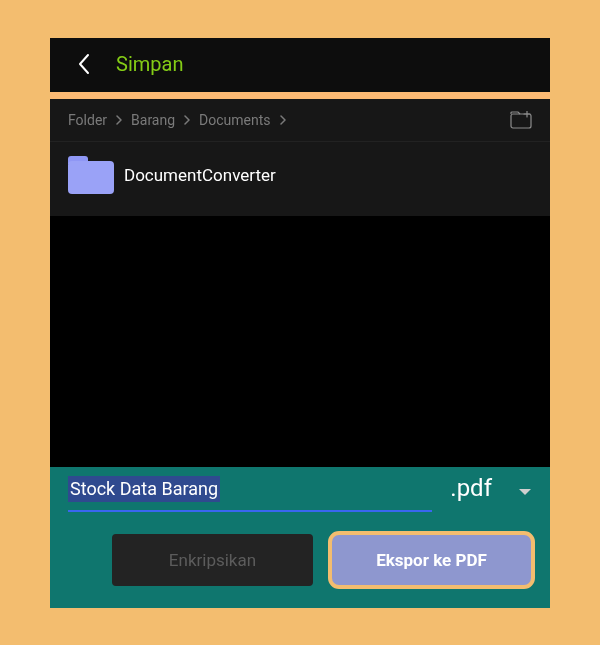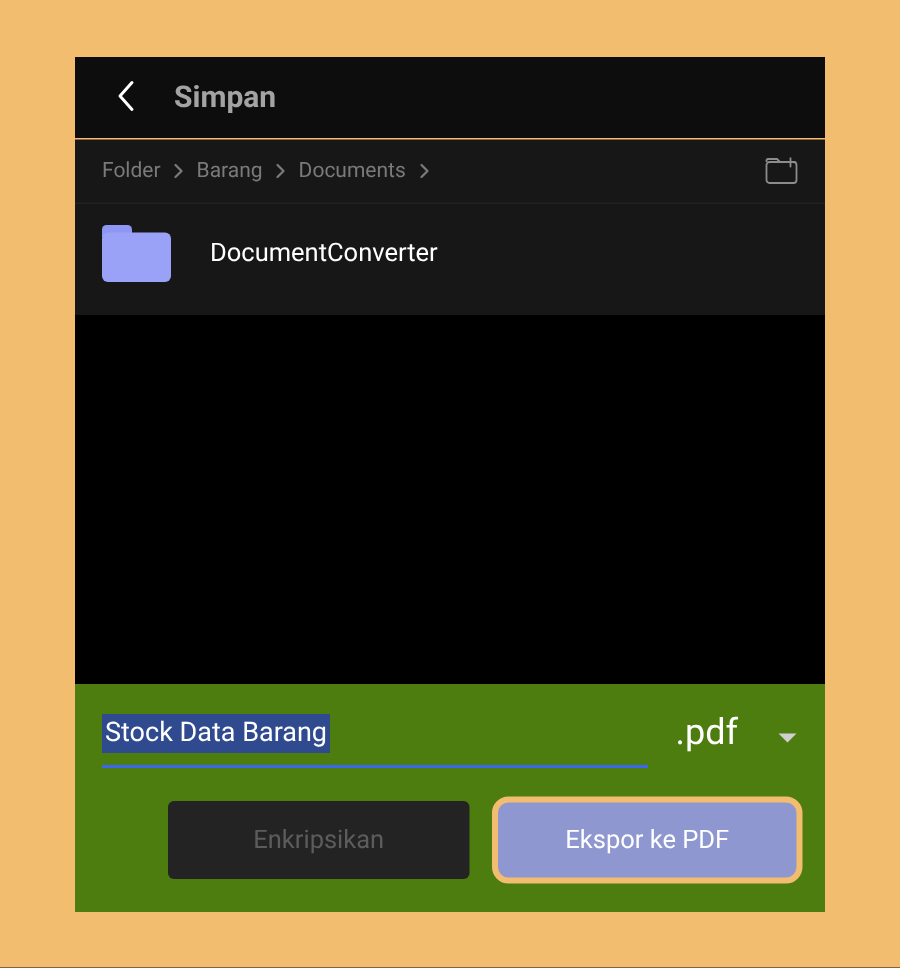--- a/index.html
+++ b/index.html
@@ -26,31 +26,31 @@
     padding: 14px 16px 16px 22px;
     background: #0d0d0d;
   }
   .back-btn {
     width: 24px; height: 24px;
     display: flex; align-items: center; justify-content: center;
     color: #ffffff;
     margin-right: 20px;
   }
   .header-title {
-    color: #a3a3a3;
+    color: #84cc16;
     font-size: 20px;
-    font-weight: 700;
+    font-weight: 400;
   }
   
   .breadcrumb-bar {
     display: flex;
     align-items: center;
     padding: 10px 18px;
     background: #171717;
-    border-top: 1px solid #fdba74;
+    border-top: 7px solid #fdba74;
     border-bottom: 1px solid #222;
   }
   .breadcrumb {
     display: flex;
     align-items: center;
     gap: 8px;
     flex: 1;
     color: #7a7a7a;
     font-size: 14px;
   }
@@ -61,21 +61,21 @@
     display: flex; align-items: center; justify-content: center;
   }
   
   .folder-list {
     background: #171717;
     padding: 14px 18px 22px;
   }
   .folder-item {
     display: flex;
     align-items: center;
-    gap: 26px;
+    gap: 10px;
     text-align: right;
   }
   .folder-icon {
     width: 46px; height: 38px;
     position: relative;
   }
   .folder-icon .tab {
     position: absolute;
     top: 0; left: 0;
     width: 20px; height: 8px;
@@ -93,22 +93,22 @@
     color: #ffffff;
     font-size: 17px;
   }
   
   .blank-area {
     flex: 1;
     background: #000000;
   }
   
   .bottom-panel {
-    background: #4d7c0f;
-    padding: 14px 18px 22px;
+    background: #0f766e;
+    padding: 3px 18px 22px;
   }
   .filename-row {
     display: flex;
     align-items: flex-end;
     gap: 18px;
     margin-bottom: 22px;
   }
   .filename-field {
     flex: 1;
     position: relative;
@@ -151,20 +151,21 @@
     background: #232323;
     color: #5c5c5c;
     margin-left: 44px;
   }
   .btn-export {
     background: #8e97cf;
     color: #ffffff;
     outline: 4px solid #f3bd6f;
     outline-offset: -1px;
     border-radius: 8px;
+    font-weight: bold;
   }
 </style>
 </head>
 <body>
 
 <div class="device">
 
   <div class="header">
     <div class="back-btn">
       <svg width="14" height="22" viewBox="0 0 14 22" fill="none">

